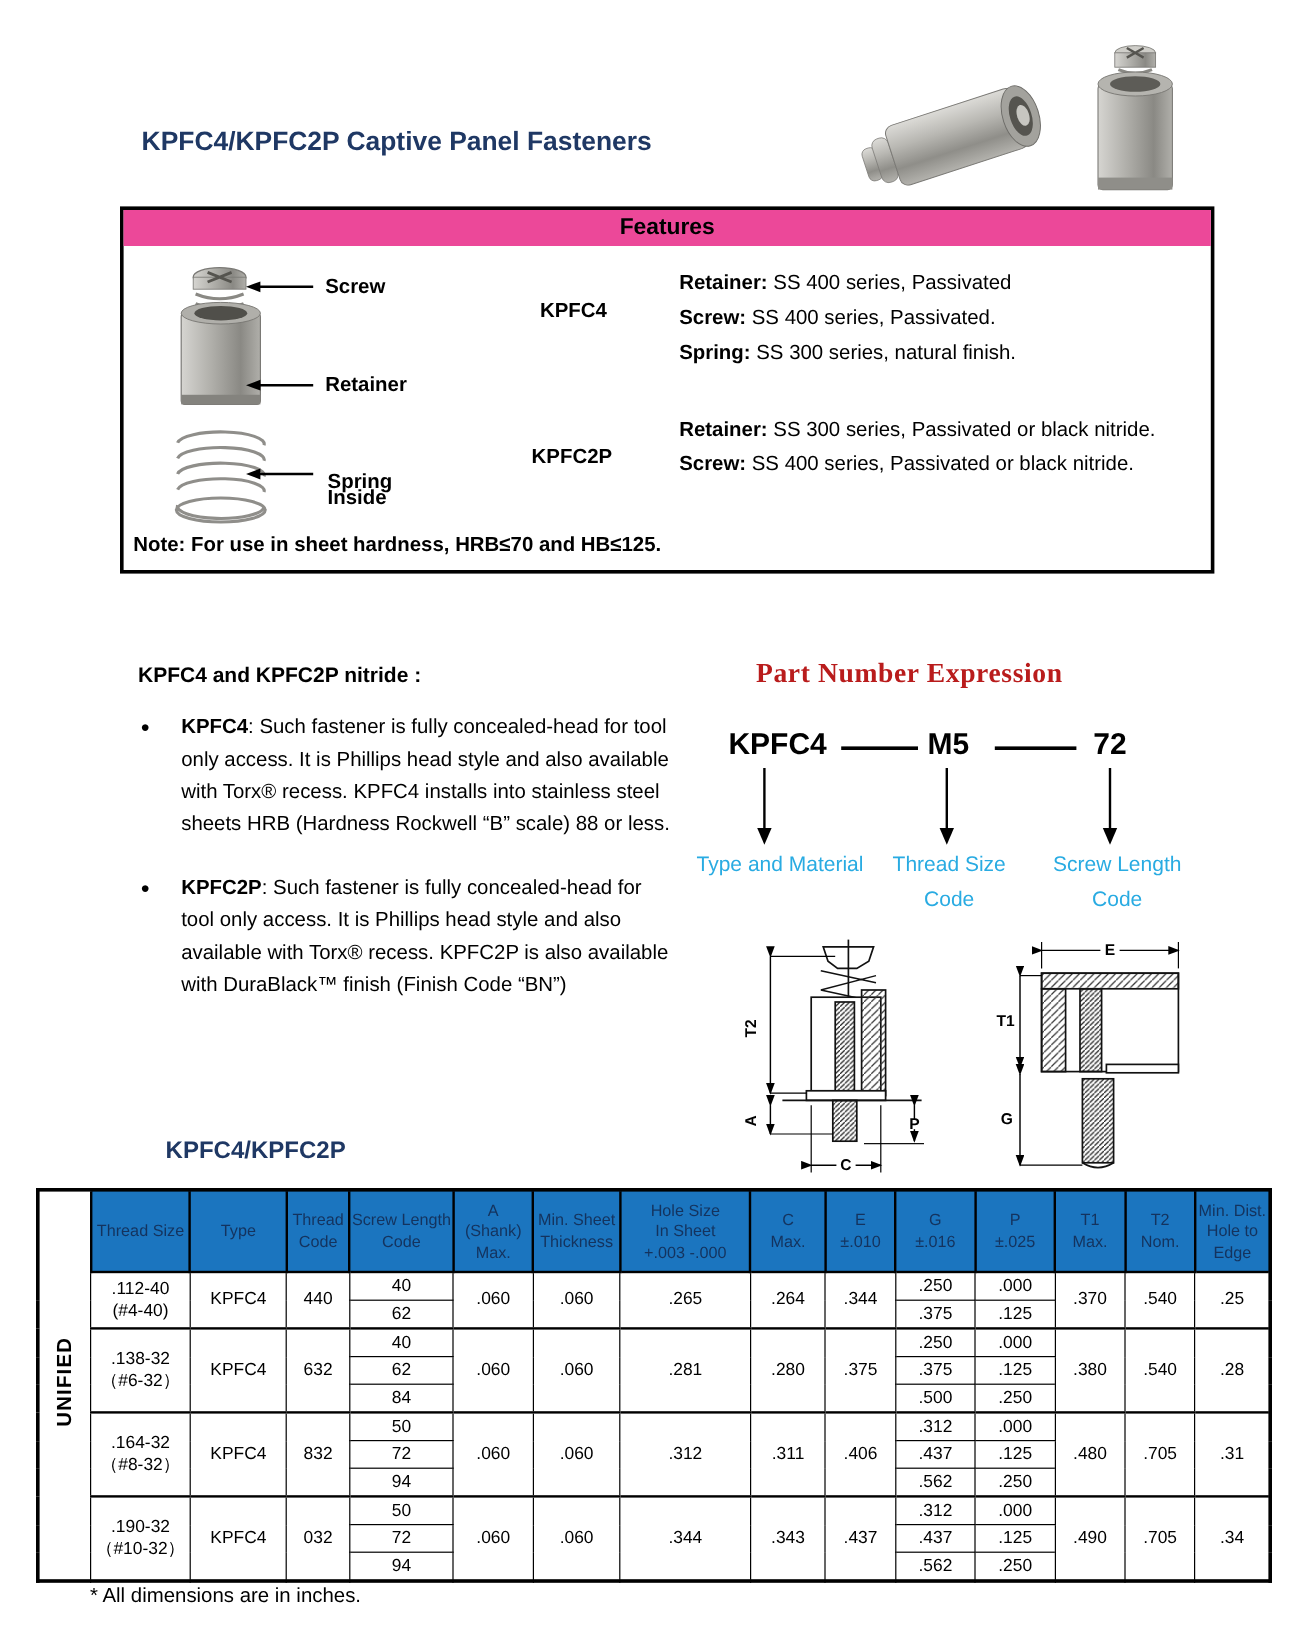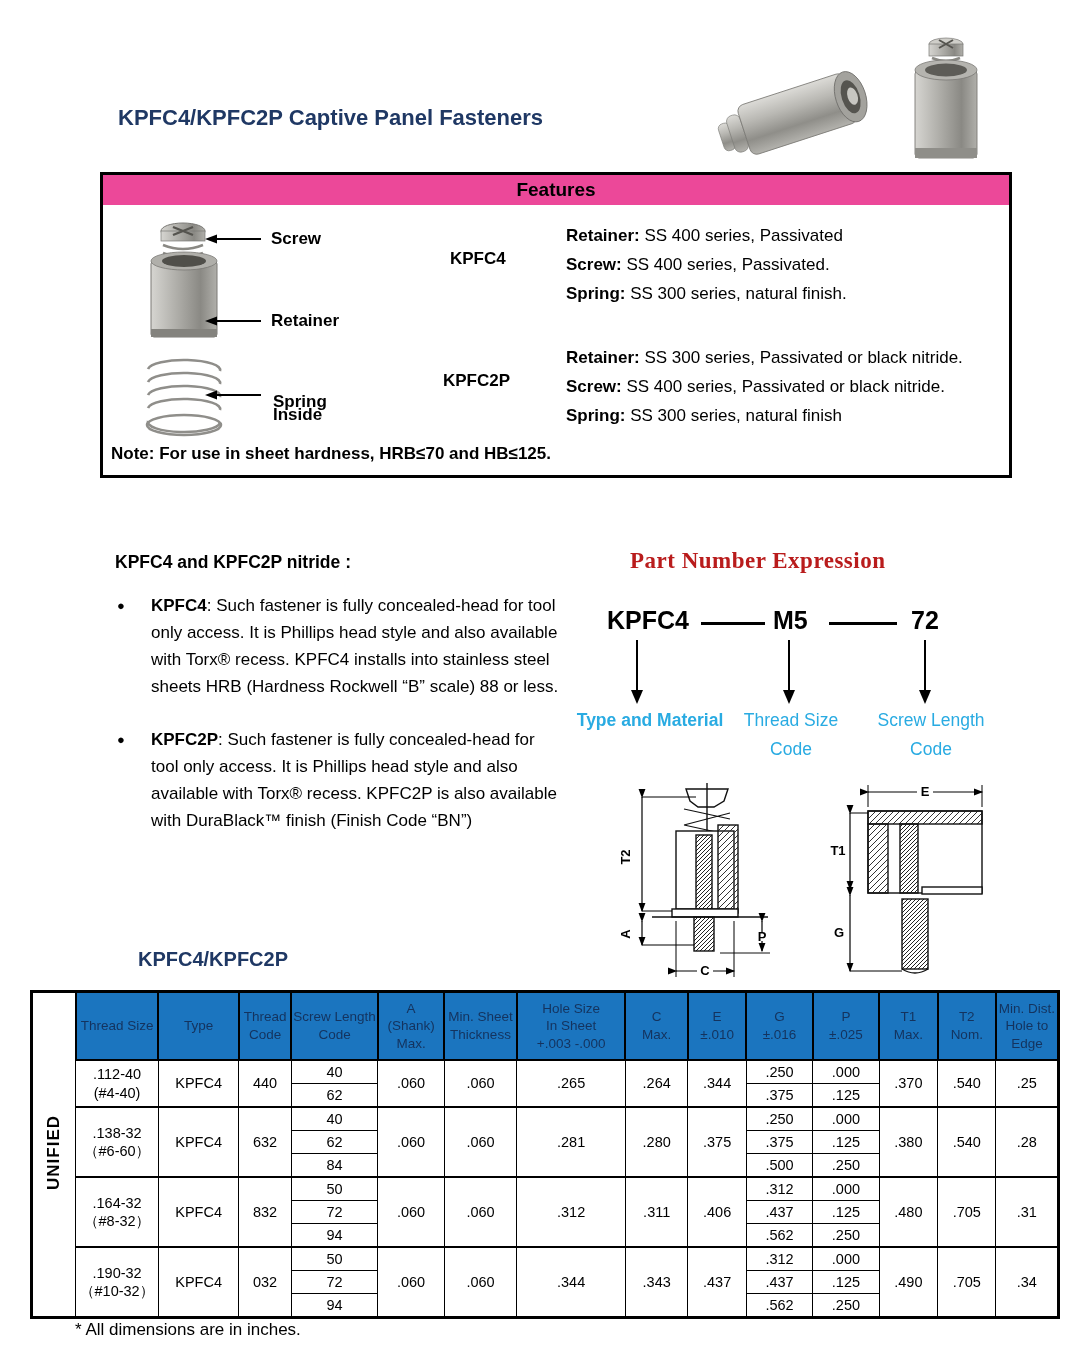--- a/index.html
+++ b/index.html
@@ -32,21 +32,21 @@
   
   .pn-heading{position:absolute;left:630px;top:548px;font-size:23px;font-weight:700;color:#b91c1c;
               font-family:"Liberation Serif","DejaVu Serif",serif;letter-spacing:.5px;}
   .pn-diagram{position:absolute;left:575px;top:600px;width:430px;height:170px;}
   .pn-seg{position:absolute;font-size:25px;font-weight:700;top:6px;}
   .pn-seg1{left:32px;} .pn-seg2{left:198px;} .pn-seg3{left:336px;}
   .pn-line{position:absolute;top:22px;border-top:3px solid #000;}
   .pn-line1{left:126px;width:64px;} .pn-line2{left:254px;width:68px;}
   .pn-arrows{position:absolute;left:0;top:40px;}
   .pn-label{position:absolute;top:106px;color:#29abe2;font-size:17.5px;text-align:center;line-height:29px;}
-  .pn-label1{left:0;width:150px;font-weight:bold;} .pn-label2{left:152px;width:128px;} .pn-label3{left:290px;width:132px;}
+  .pn-label1{left:0;width:150px;} .pn-label2{left:152px;width:128px;} .pn-label3{left:290px;width:132px;}
 
   
   .drawings{position:absolute;left:600px;top:775px;width:410px;height:215px;}
 
   
   .table-heading{position:absolute;left:138px;top:948px;font-size:20px;font-weight:700;color:#1f3864;}
   .spec-table-wrap{position:absolute;left:30px;top:990px;}
   table.spec{border-collapse:collapse;table-layout:fixed;width:1030px;border:3px solid #000;}
   table.spec th{background:#1b75bf;color:#14335e;border:2px solid #000;font-size:13.5px;font-weight:400;
                 white-space:pre-line;line-height:1.3;height:64px;padding:1px 1px;text-align:center;vertical-align:middle;}
@@ -148,21 +148,20 @@
 
     <div class="fb-item" style="left:463px;top:46px;">
       <div class="spec-line"><span class="bold">Retainer:</span><span> SS 400 series, Passivated</span></div>
       <div class="spec-line"><span class="bold">Screw:</span><span> SS 400 series, Passivated.</span></div>
       <div class="spec-line"><span class="bold">Spring:</span><span> SS 300 series, natural finish.</span></div>
     </div>
 
     <div class="fb-item" style="left:463px;top:168px;">
       <div class="spec-line"><span class="bold">Retainer:</span><span> SS 300 series, Passivated or black nitride.</span></div>
       <div class="spec-line"><span class="bold">Screw:</span><span> SS 400 series, Passivated or black nitride.</span></div>
-      <div class="spec-line"><span class="bold">Spring:</span><span> SS 300 series, natural finish</span></div>
     </div>
 
     <div class="fb-note">Note: For use in sheet hardness, HRB≤70 and HB≤125.</div>
   </div>
 
   <div class="feat-heading">KPFC4 and KPFC2P nitride :</div>
   <div class="bullets">
     <div class="bullet">
       <div class="bullet-marker">●</div>
       <div class="bullet-text"><span class="bold">KPFC4</span><span>: Such fastener is fully concealed-head for tool only access. It is Phillips head style and also available with Torx® recess. KPFC4 installs into stainless steel sheets HRB (Hardness Rockwell “B” scale) 88 or less.</span></div>
@@ -346,21 +345,21 @@
             <td rowspan="2">.540</td>
             <td rowspan="2">.25</td>
           </tr>
           <tr>
             <td>62</td>
             <td>.375</td>
             <td>.125</td>
           </tr>
           <tr class="group-start">
             <td rowspan="3">.138-32
-（#6-60）</td>
+（#6-32）</td>
             <td rowspan="3">KPFC4</td>
             <td rowspan="3">632</td>
             <td>40</td>
             <td rowspan="3">.060</td>
             <td rowspan="3">.060</td>
             <td rowspan="3">.281</td>
             <td rowspan="3">.280</td>
             <td rowspan="3">.375</td>
             <td>.250</td>
             <td>.000</td>

